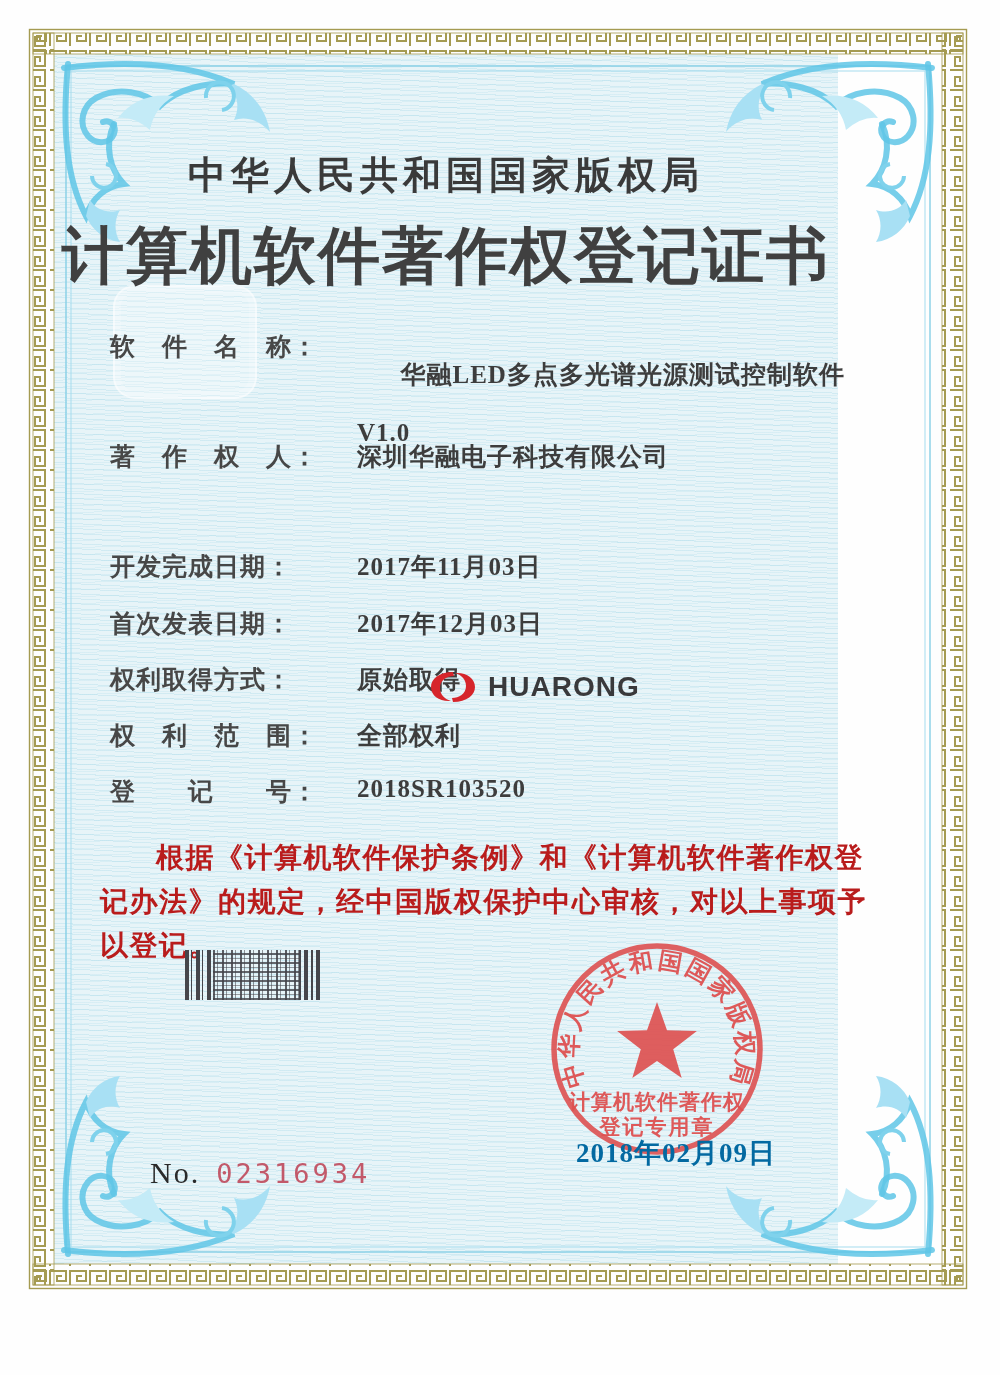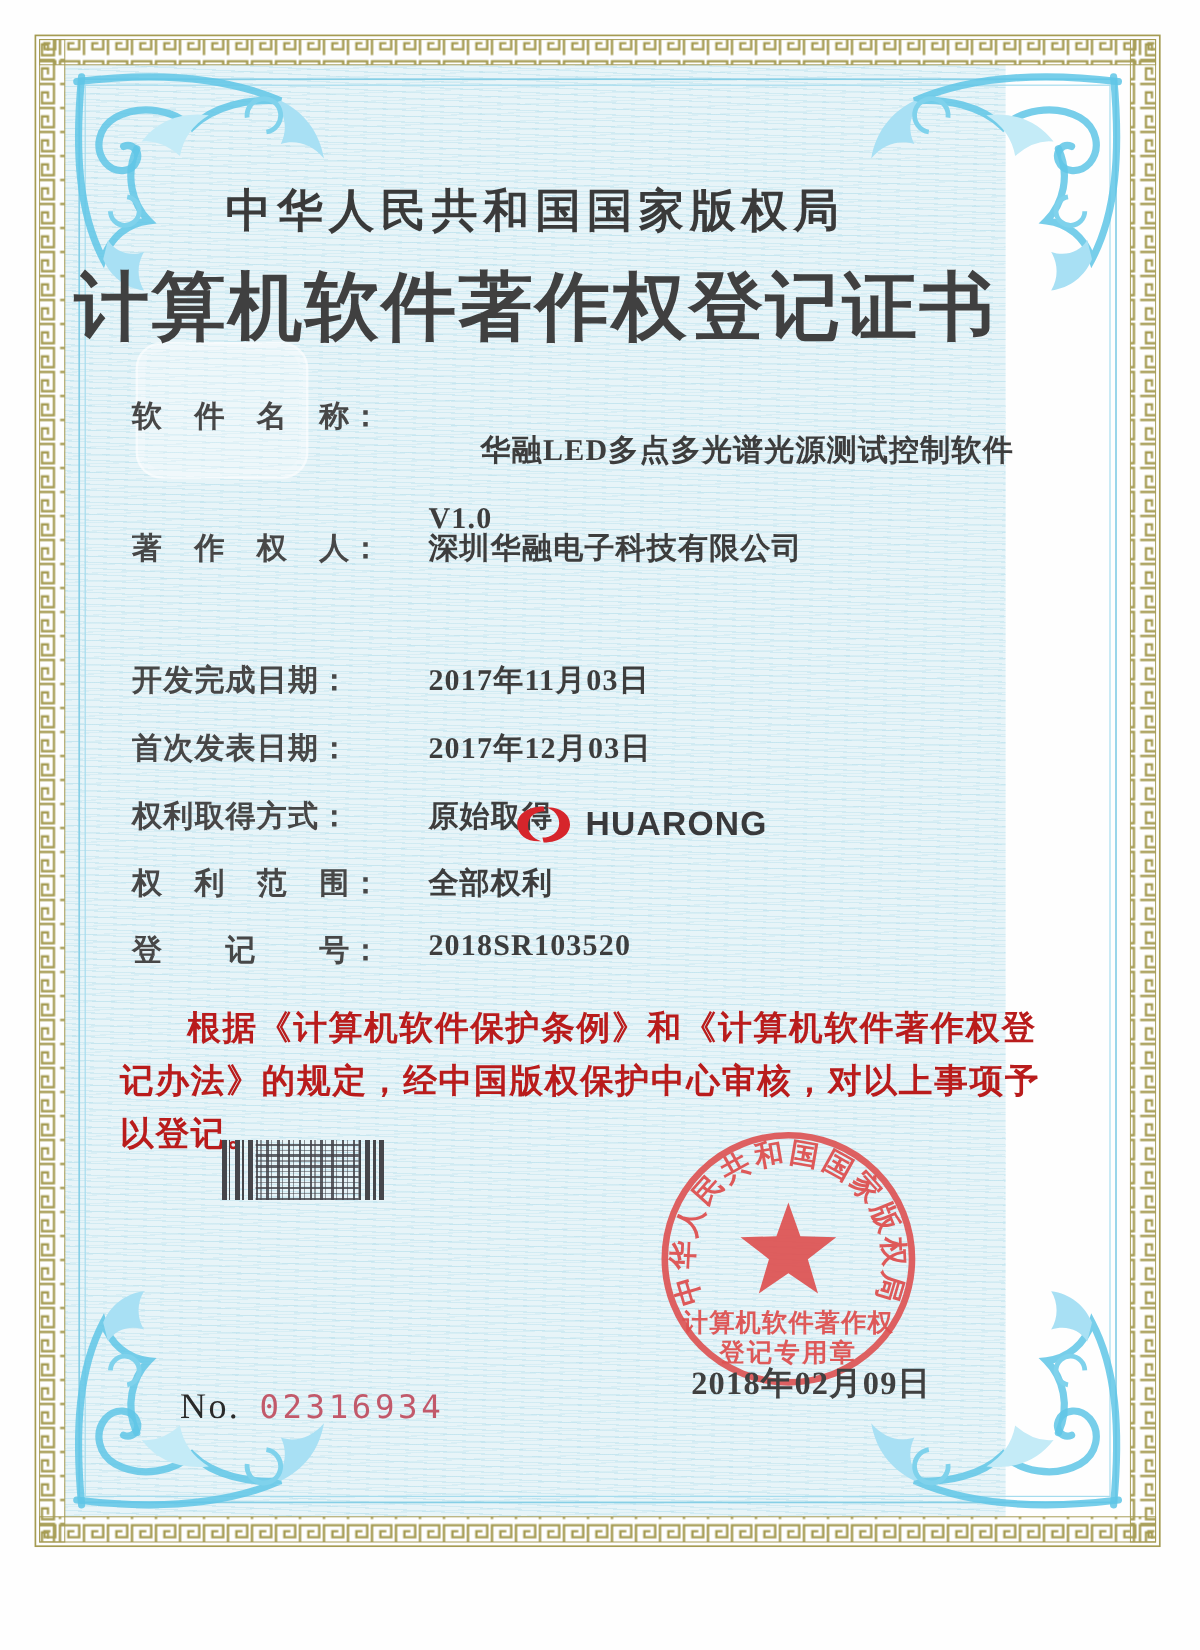--- a/index.html
+++ b/index.html
@@ -63,21 +63,21 @@
   .logo{
     position:absolute;left:398px;top:640px;display:flex;align-items:center;gap:8px;
   }
   .logo-text{
     font-family:"Liberation Sans","DejaVu Sans",sans-serif;
     font-size:28px;font-weight:700;letter-spacing:1px;color:#39393b;
   }
   .seal{position:absolute;left:512px;top:904px;}
   .issue-date{
     position:absolute;left:548px;top:1107px;width:220px;
-    font-size:27px;font-weight:700;letter-spacing:1px;color:#404040;
+    font-size:27px;font-weight:700;letter-spacing:1px;color:#0369a1;
   }
   .serial{
     position:absolute;left:122px;top:1112px;display:flex;align-items:baseline;gap:16px;margin-top:16px;
   }
   .serial-prefix{font-size:30px;color:#2a2a2a;letter-spacing:2px;}
   .serial-number{
     font-family:"DejaVu Sans Mono","Liberation Mono",monospace;
     font-size:27px;color:#c2596a;letter-spacing:3px;
   }
 </style>

